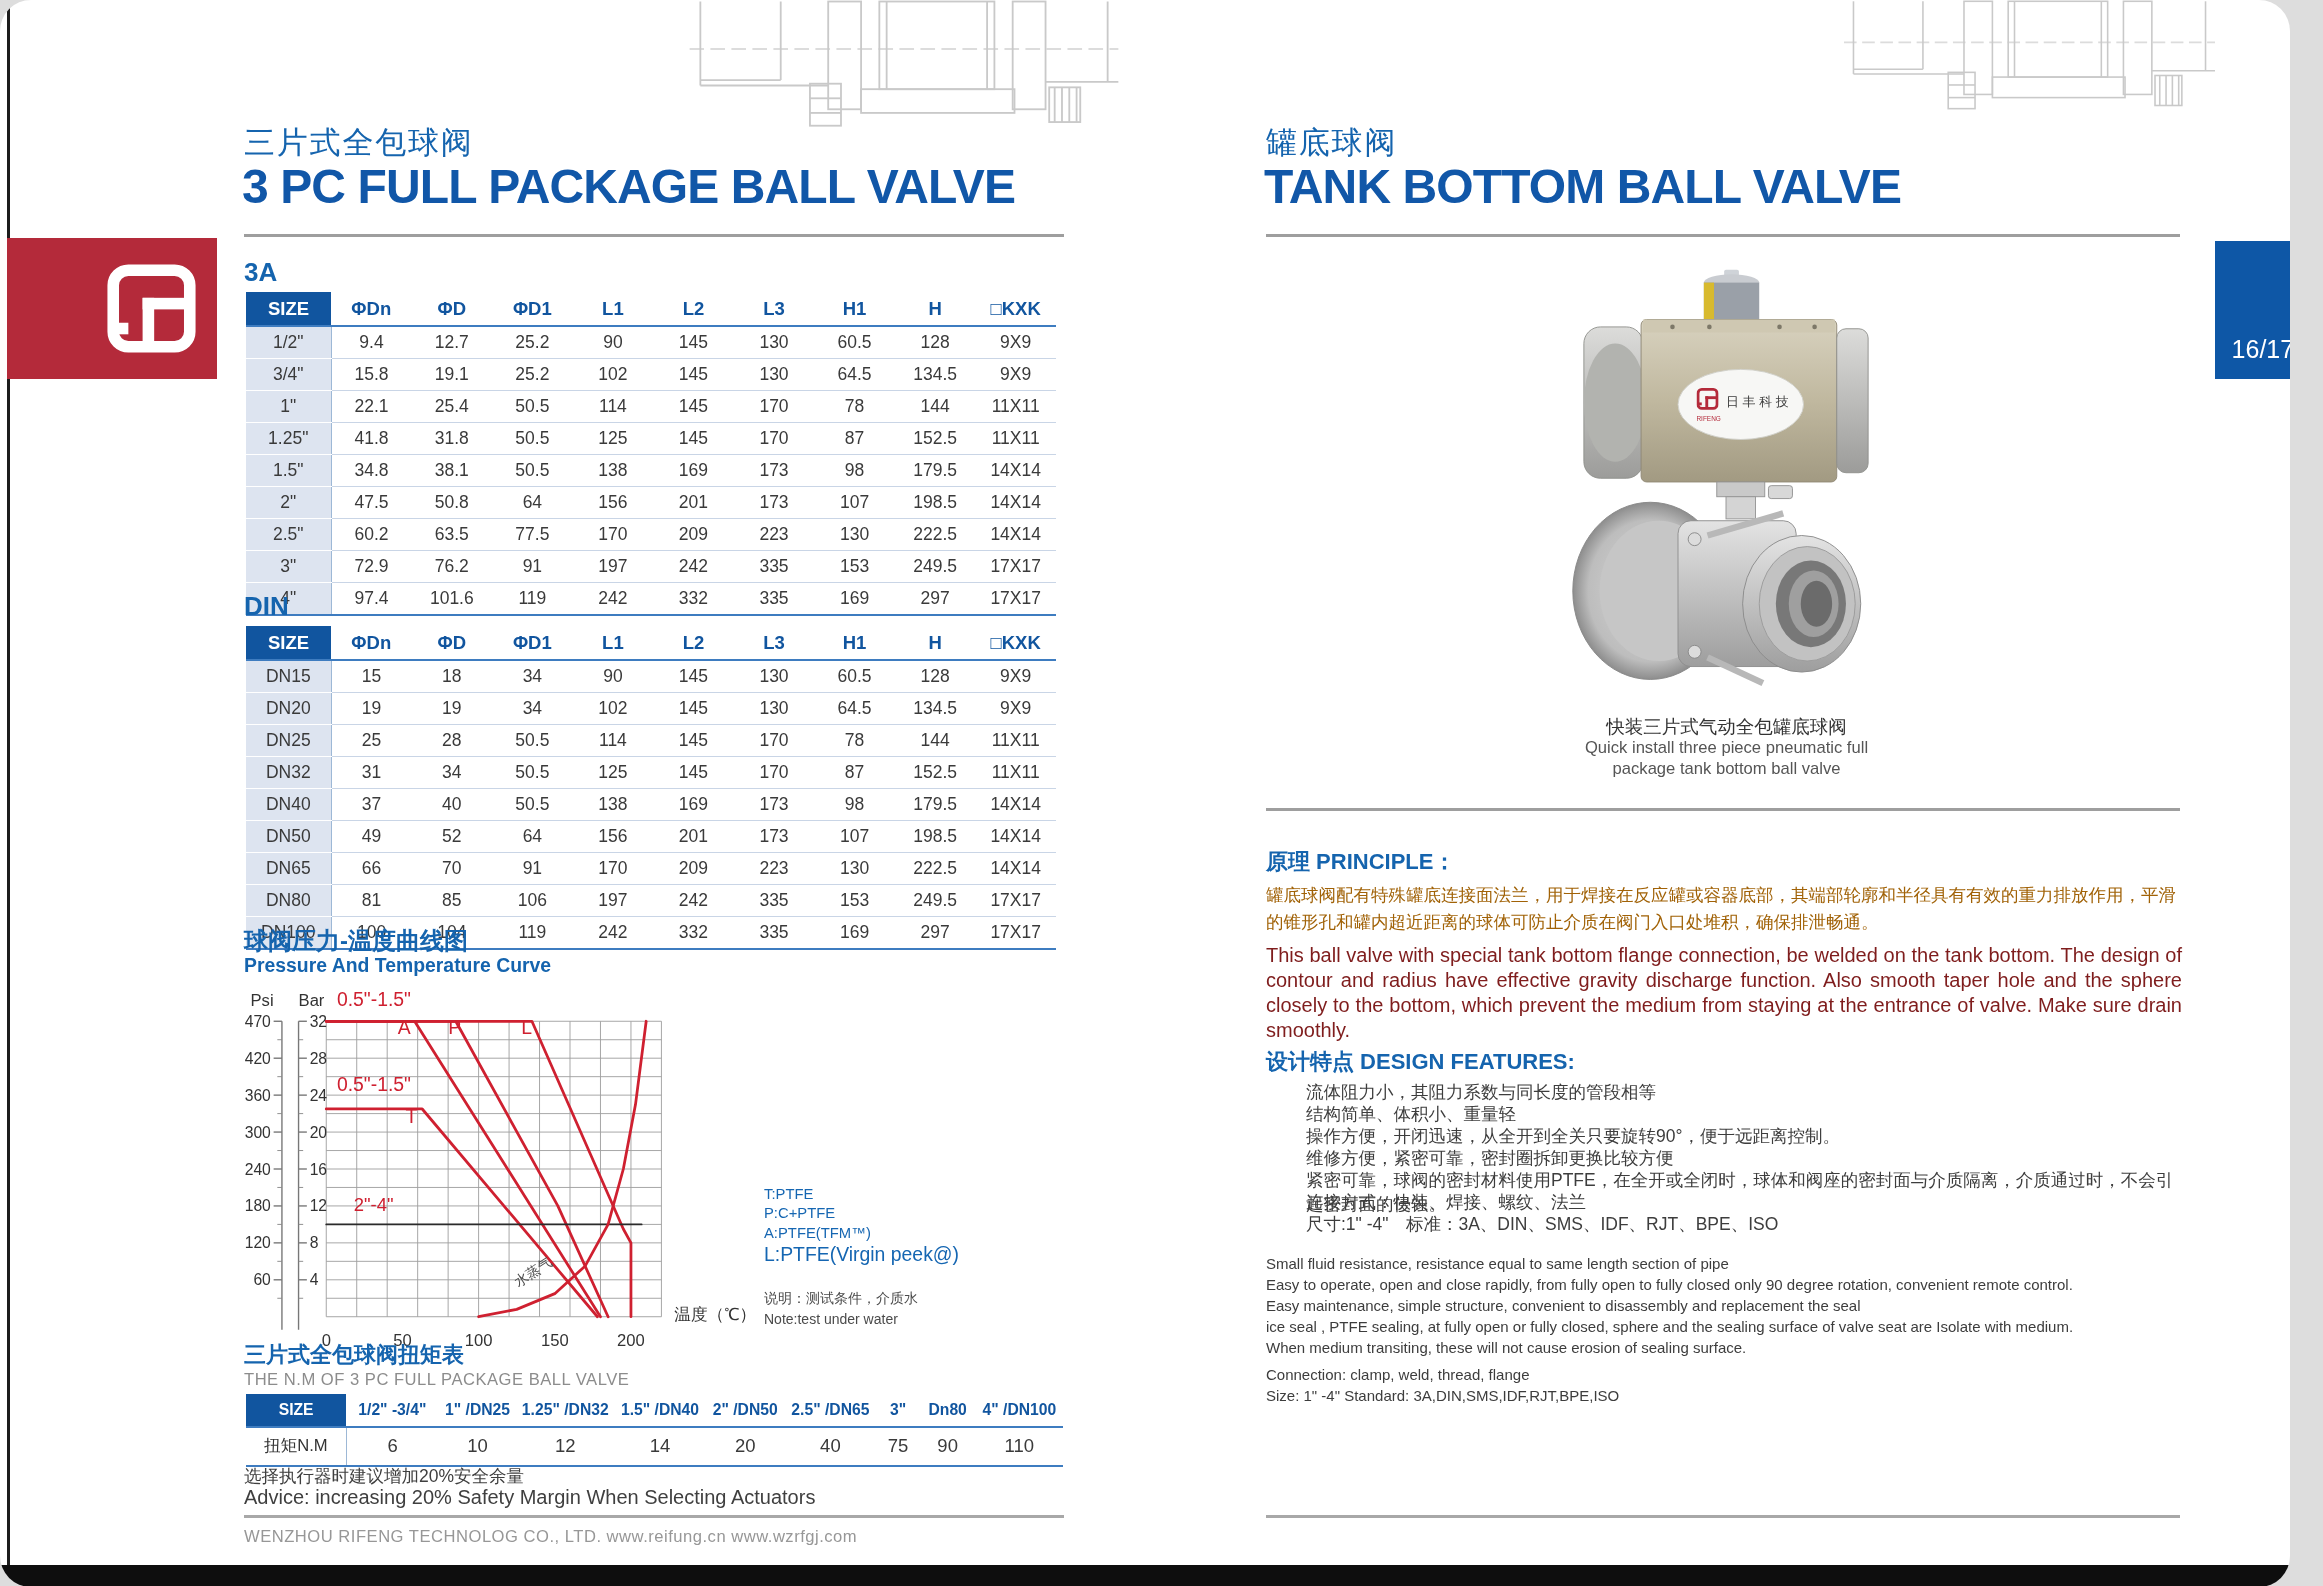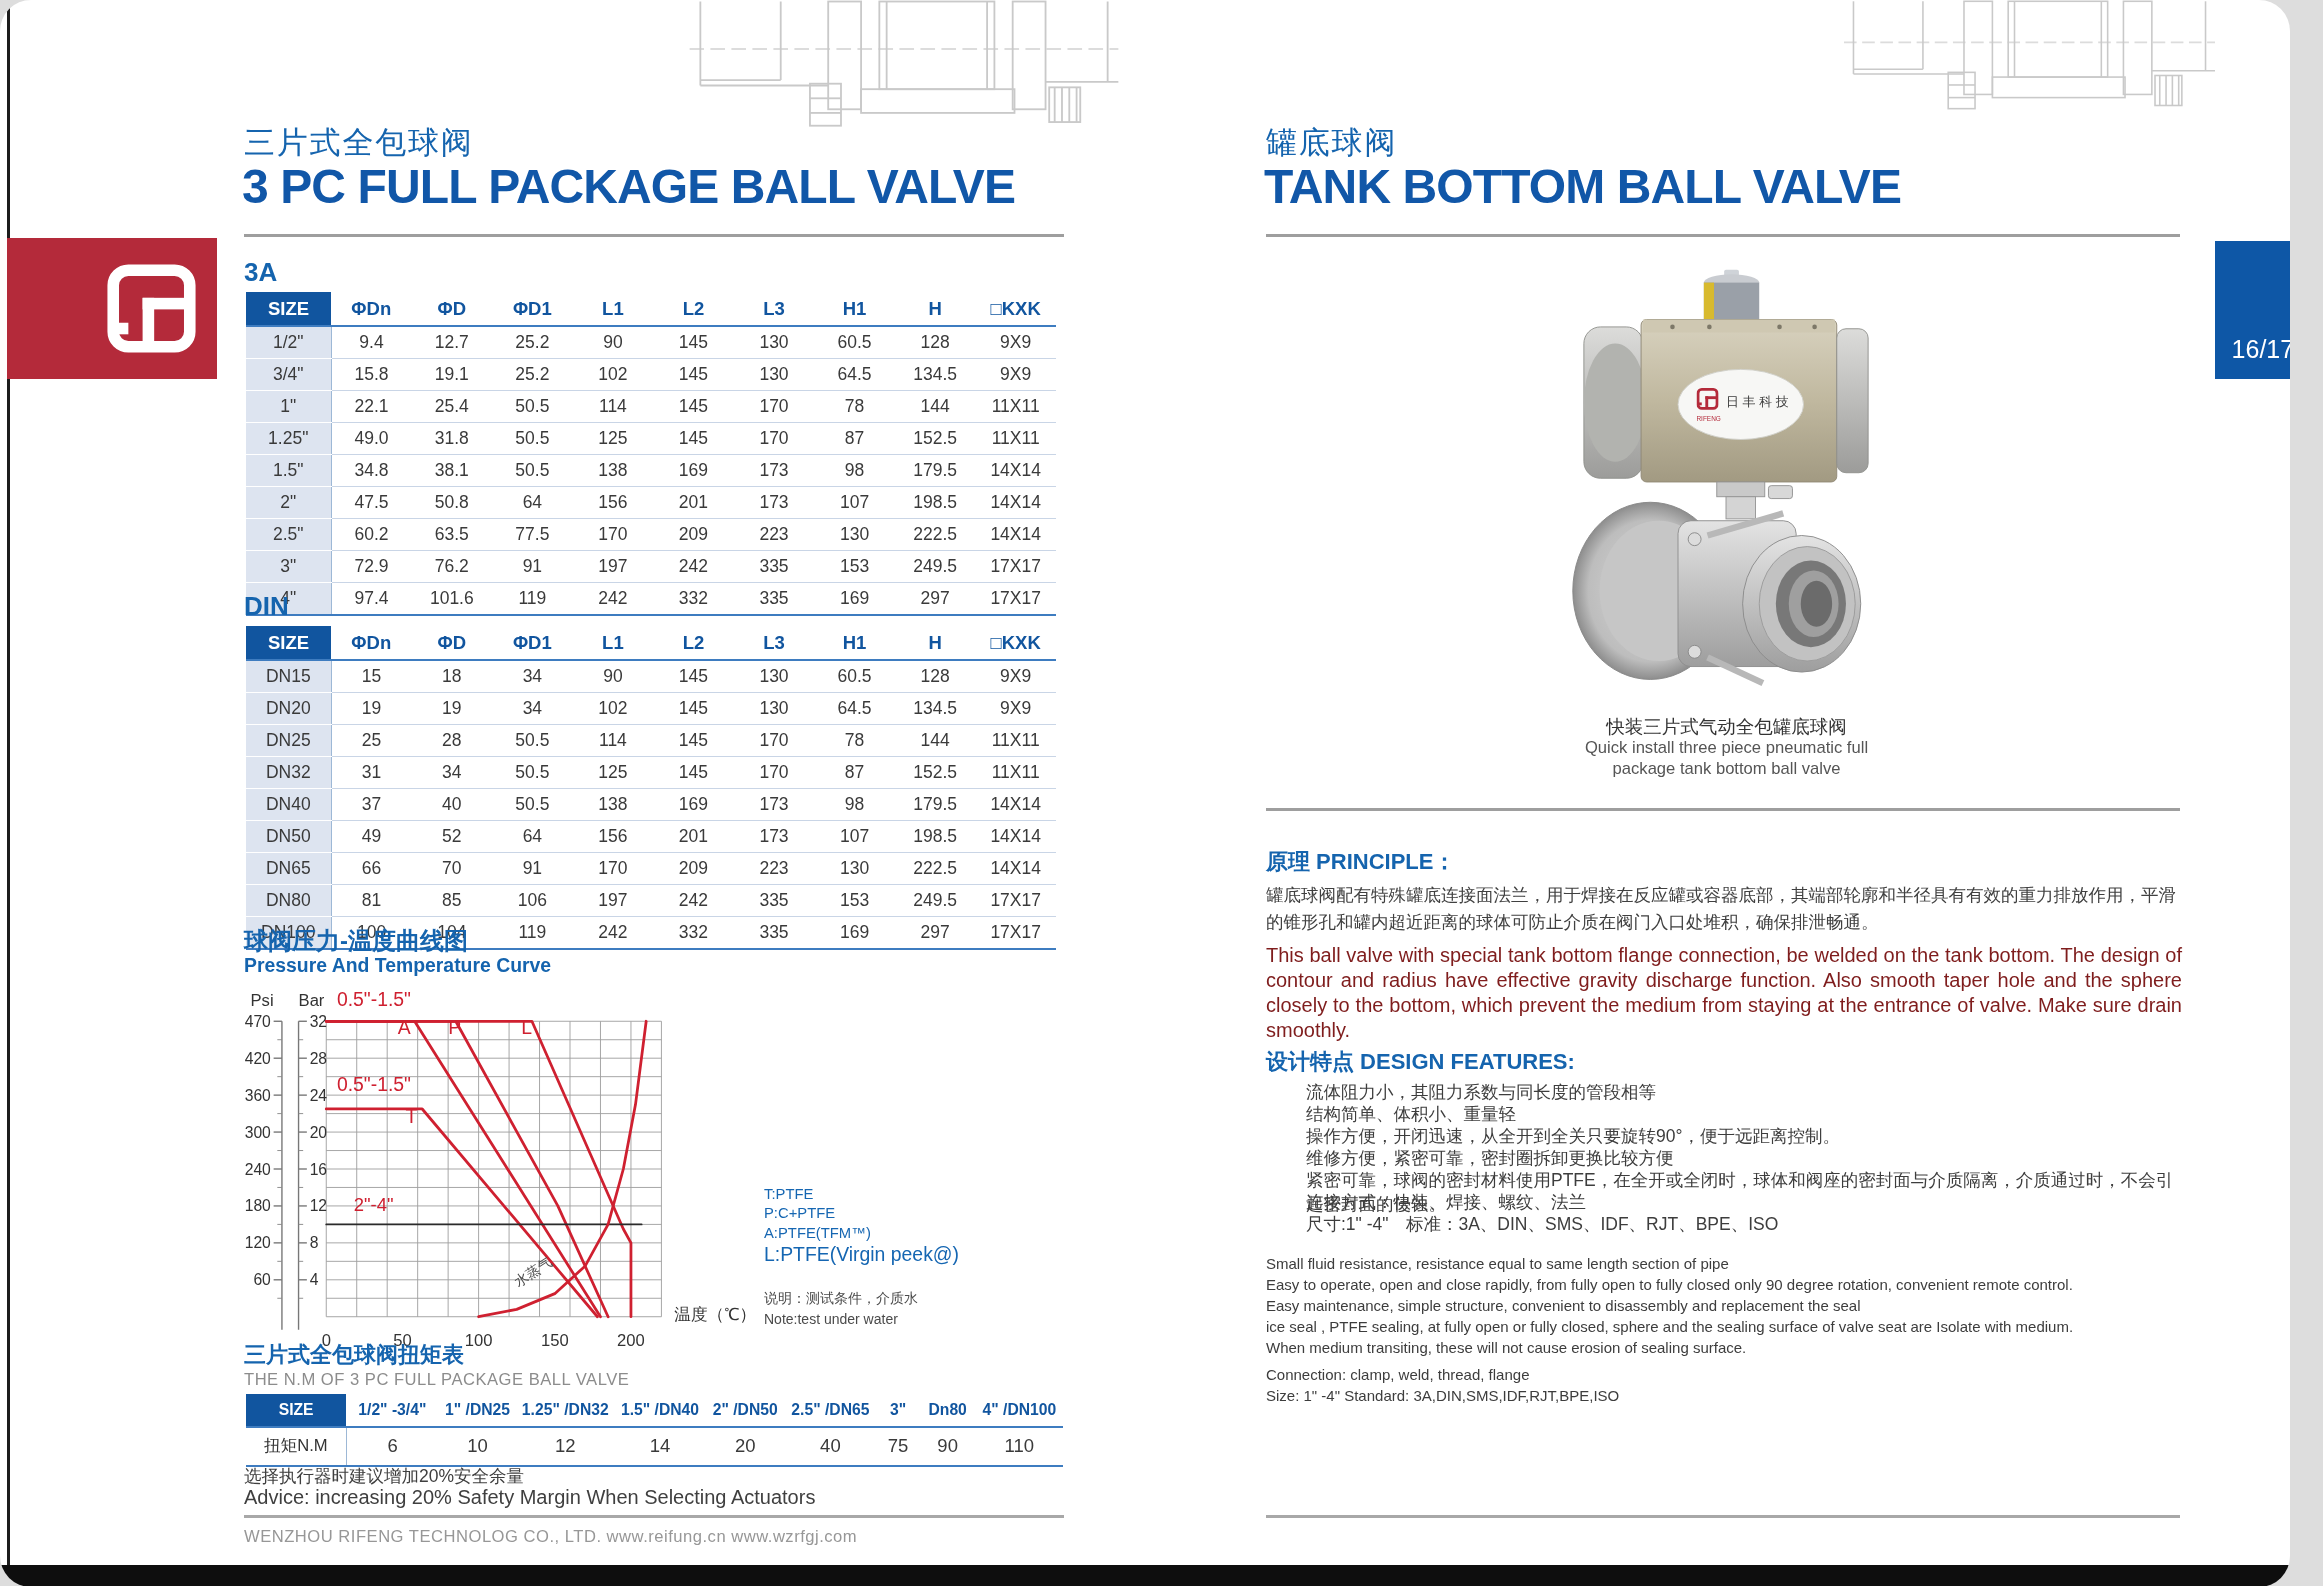--- a/index.html
+++ b/index.html
@@ -34,21 +34,21 @@
   .tq-title-cn{font-size:22px;font-weight:bold;color:#1564ae;}
   .tq-title-en{font-size:16.6px;color:#8c8c8c;letter-spacing:0.5px;}
   .advice-cn{font-size:17.5px;color:#3f3f3f;}
   .advice-en{font-size:20px;color:#3f3f3f;}
   .footer-text{font-size:16.6px;color:#979797;letter-spacing:0.5px;}
   .tab{left:2215px;top:241px;width:108px;height:138px;background:#0e57a6;color:#fff;}
   .tab span{position:absolute;left:16.6px;top:94px;font-size:25px;}
   .caption-cn{font-size:18.5px;color:#333;text-align:center;}
   .caption-en{font-size:16.6px;color:#555;text-align:center;}
   .sec-heading{font-size:22px;font-weight:bold;color:#1564ae;}
-  .para-cn{font-size:17.5px;color:#404040;line-height:27px;}
+  .para-cn{font-size:17.5px;color:#a16207;line-height:27px;}
   .para-en{font-size:20px;color:#7f1d1d;line-height:25px;text-align:justify;}
   .feat-cn div{font-size:17.5px;color:#3d3d3d;height:22px;margin-left:40px;}
   .feat-en div{font-size:15px;color:#3d3d3d;height:21px;}
   .feat-en div:nth-child(6){margin-top:5.5px;}
   .cad{position:absolute;}
 </style>
 </head>
 <body>
 
 <svg width="0" height="0" style="position:absolute">
@@ -162,21 +162,21 @@
             <td>50.5</td>
             <td>114</td>
             <td>145</td>
             <td>170</td>
             <td>78</td>
             <td>144</td>
             <td>11X11</td>
           </tr>
           <tr>
             <td class="sz">1.25"</td>
-            <td>49.0</td>
+            <td>41.8</td>
             <td>31.8</td>
             <td>50.5</td>
             <td>125</td>
             <td>145</td>
             <td>170</td>
             <td>87</td>
             <td>152.5</td>
             <td>11X11</td>
           </tr>
           <tr>

